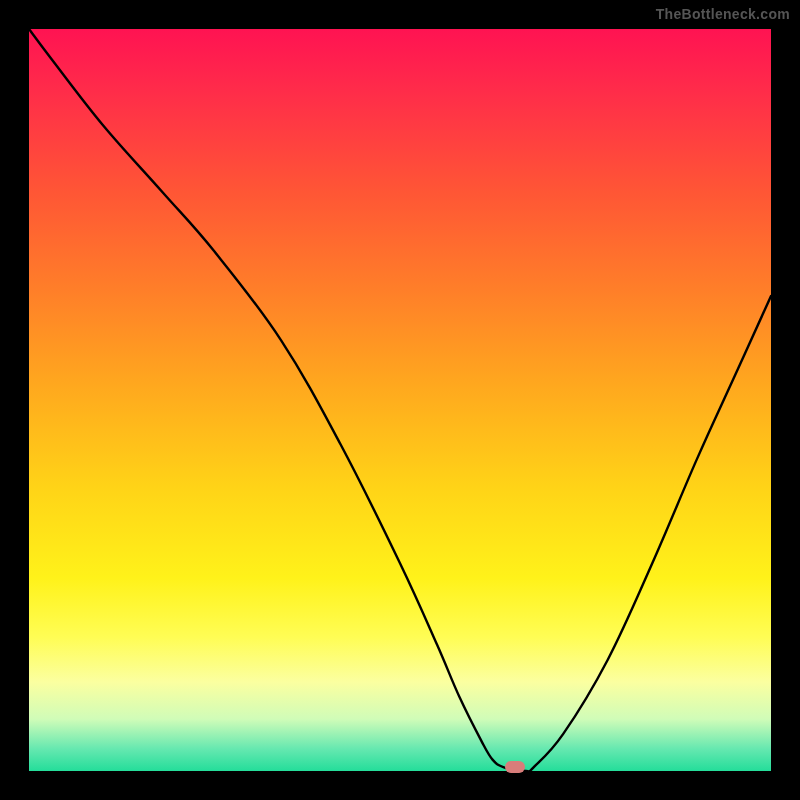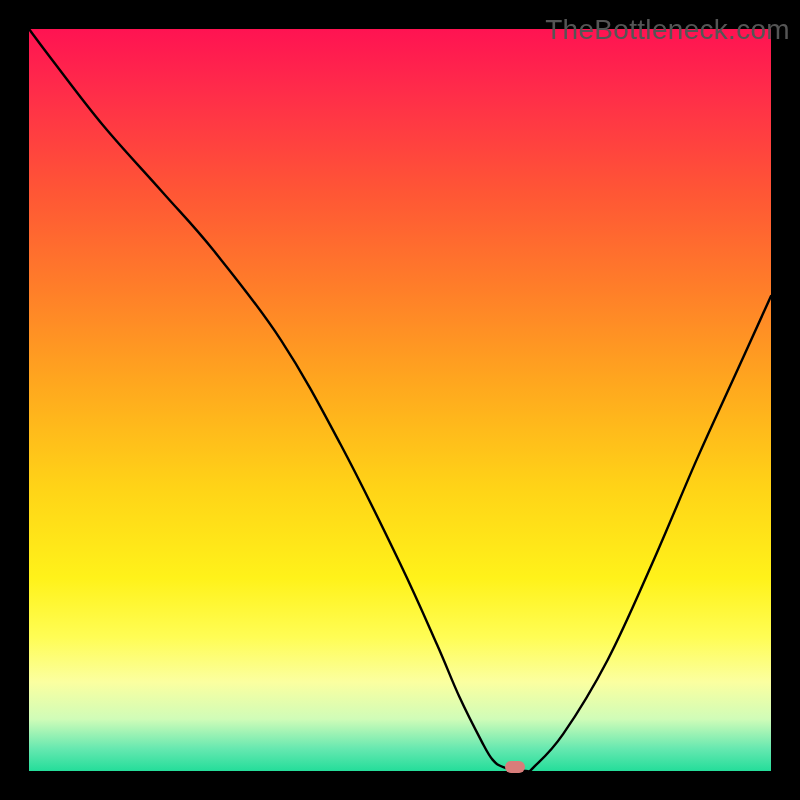--- a/index.html
+++ b/index.html
@@ -12,25 +12,25 @@
     font-family: Arial, Helvetica, sans-serif;
   }
   .frame {
     position: relative;
     width: 800px;
     height: 800px;
     background: #000;
   }
   .watermark {
     position: absolute;
-    top: 14px;
+    top: 6px;
     right: 10px;
     color: #555;
-    font-size: 28px;
-    font-weight: 400;
+    font-size: 14px;
+    font-weight: 700;
     letter-spacing: 0.3px;
     z-index: 5;
   }
   .plot {
     position: absolute;
     left: 29px;
     top: 29px;
     width: 742px;
     height: 742px;
   }

